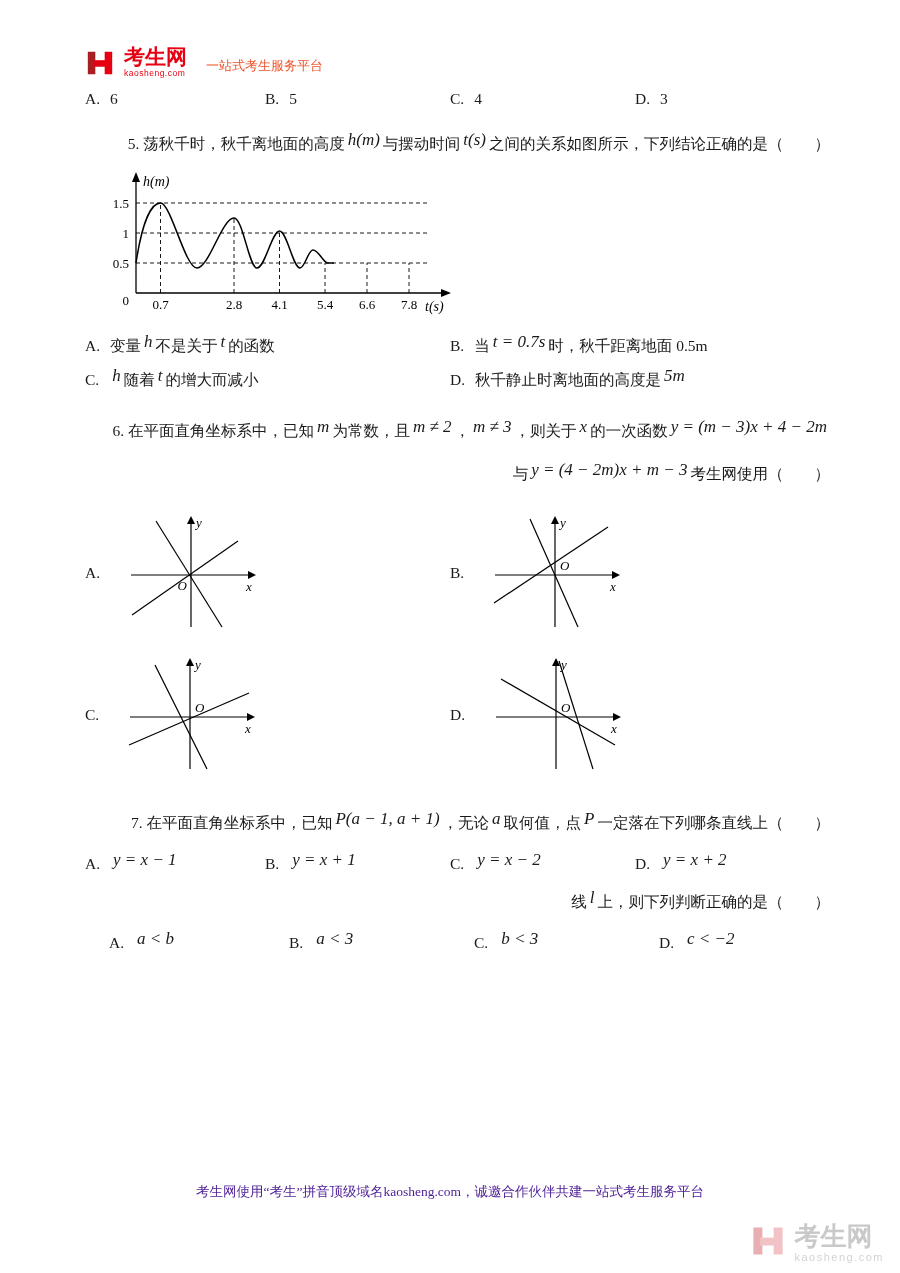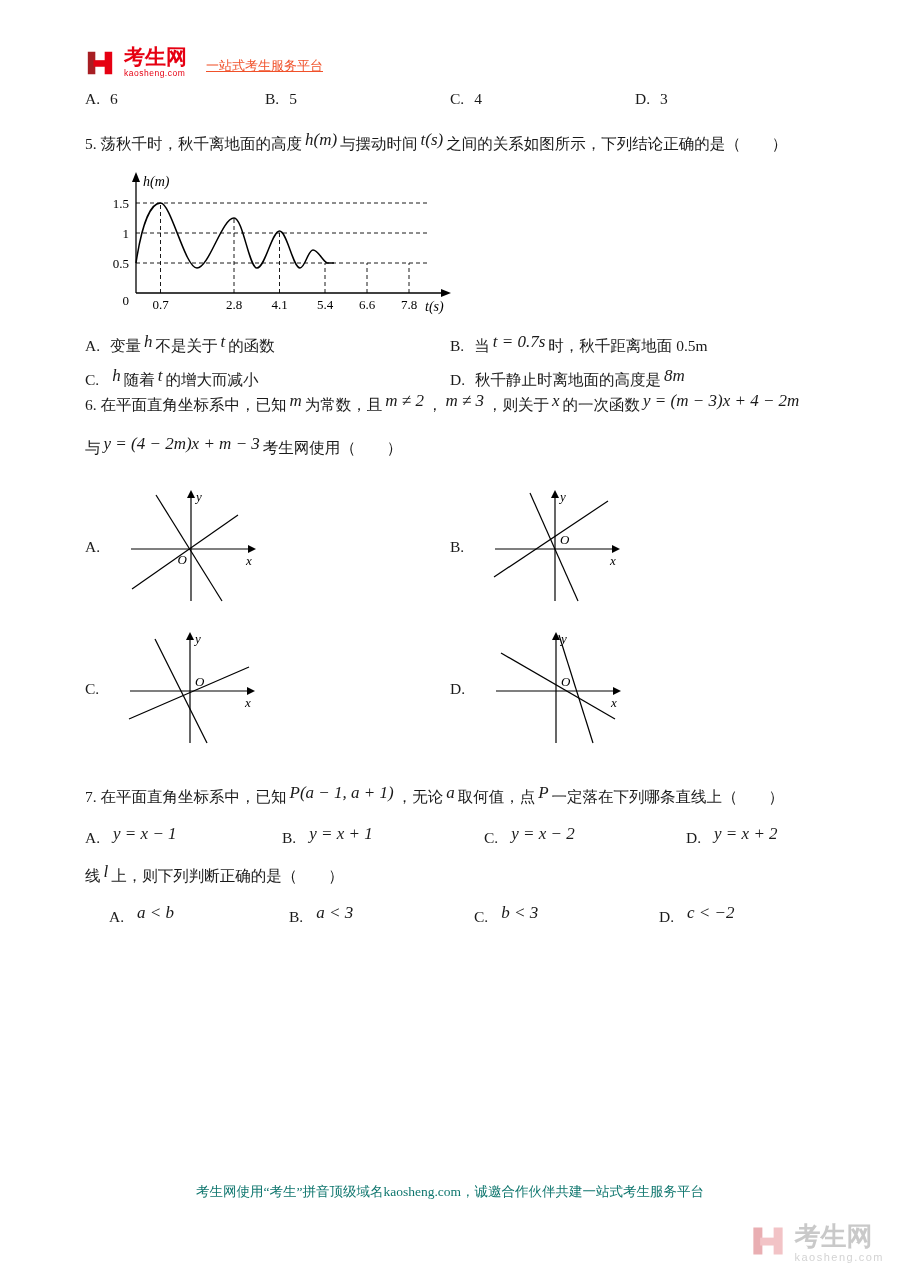--- a/index.html
+++ b/index.html
@@ -10,58 +10,58 @@
     color:#1a1a1a; font-size:15.5px;
   }
   .content { padding:46px 70px 0 85px; }
 
   
   .logo-row { display:flex; align-items:flex-end; gap:9px; margin-bottom:12px; }
   .logo-icon svg { display:block; }
   .logo-texts { display:flex; flex-direction:column; line-height:1; }
   .logo-name { color:#e60012; font-weight:bold; font-size:21px; font-family:"Liberation Sans","DejaVu Sans",sans-serif; }
   .logo-domain { color:#e60012; font-size:8.5px; margin-top:2px; font-family:"Liberation Sans",sans-serif; letter-spacing:0.5px; }
-  .logo-tagline { color:#f0512a; font-size:13px; margin-left:10px; padding-bottom:3px; font-family:"Liberation Sans",sans-serif;text-decoration:underline; }
+  .logo-tagline { color:#f0512a; font-size:13px; margin-left:10px; padding-bottom:3px; font-family:"Liberation Sans",sans-serif; }
 
   
   .opts4 { display:grid; grid-template-columns:180px 185px 185px 1fr; align-items:baseline; }
   .opts2 { display:grid; grid-template-columns:365px 1fr; align-items:baseline; }
   .opt-label { margin-right:10px; }
   .opt { white-space:nowrap; }
 
   .q4-row { margin:6px 0 22px 0; }
 
-  .stem { line-height:1.7; }
+  .stem { line-height:1.7;text-align:right; }
   .math {
     font-style:italic; font-size:17px; padding:0 3px;
     position:relative; top:-4px; font-family:"Liberation Serif",serif;
   }
   .zh { font-size:15.5px; }
 
   .q5-stem { margin-top:18px; }
   .chart-wrap { margin:10px 0 6px 6px; }
   .q5-opts-row1 { }
   .q5-opts-row2 { margin-top:13px; }
 
-  .q6-stem1 { }
+  .q6-stem1 { margin-top:26px; }
   .q6-stem2 { margin-top:14px; }
   .graph-row { margin-top:26px; }
   .graph-cell { display:flex; align-items:center; }
   .graph-cell .g-label { margin-right:26px; }
 
   .q7-stem { margin-top:36px; }
-  .q7-opts { margin-top:16px;gap:17px; }
+  .q7-opts { margin-top:16px; }
 
   .q8-stem1 { margin-top:34px; }
   .q8-stem2 { margin-top:14px; }
   .q8-opts { margin-top:16px;margin-left:24px; }
 
   .footer-note {
     position:absolute; left:0; right:0; bottom:72px;
-    text-align:center; font-size:13.5px; color:#0f766e;
+    text-align:center; font-size:13.5px; color:#4c1d95;
   }
 
   .watermark {
     position:absolute; right:16px; bottom:10px;
     display:flex; align-items:center; gap:8px;
   }
   .wm-texts { display:flex; flex-direction:column; line-height:1; }
   .wm-name { color:#c9c9c9; font-weight:bold; font-size:26px; font-family:"Liberation Sans",sans-serif; }
   .wm-domain { color:#d3d3d3; font-size:11px; letter-spacing:1.5px; margin-top:3px; font-family:"Liberation Sans",sans-serif; }
 
@@ -137,21 +137,21 @@
       <text x="318" y="141" font-size="13" text-anchor="middle">7.8</text>
     </svg>
   </div>
 
   <div class="opts2 q5-opts-row1">
     <span class="opt"><span class="opt-label">A.</span><span><span class="zh">变量</span><span class="math">h</span><span class="zh">不是关于</span><span class="math">t</span><span class="zh">的函数</span></span></span>
     <span class="opt"><span class="opt-label">B.</span><span><span class="zh">当</span><span class="math">t = 0.7s</span><span class="zh">时，秋千距离地面 0.5m</span></span></span>
   </div>
   <div class="opts2 q5-opts-row2">
     <span class="opt"><span class="opt-label">C.</span><span><span class="math">h</span><span class="zh">随着</span><span class="math">t</span><span class="zh">的增大而减小</span></span></span>
-    <span class="opt"><span class="opt-label">D.</span><span><span class="zh">秋千静止时离地面的高度是</span><span class="math">8m</span></span></span>
+    <span class="opt"><span class="opt-label">D.</span><span><span class="zh">秋千静止时离地面的高度是</span><span class="math">5m</span></span></span>
   </div>
 
   <div class="stem q6-stem1"><span class="zh">6. 在平面直角坐标系中，已知</span><span class="math">m</span><span class="zh">为常数，且</span><span class="math">m ≠ 2</span><span class="zh">，</span><span class="math">m ≠ 3</span><span class="zh">，则关于</span><span class="math">x</span><span class="zh">的一次函数</span><span class="math">y = (m − 3)x + 4 − 2m</span></div>
   <div class="stem q6-stem2"><span class="zh">与</span><span class="math">y = (4 − 2m)x + m − 3</span><span class="zh">考生网使用（　　）</span></div>
 
   <div class="opts2 graph-row">
     <div class="graph-cell">
       <span class="g-label">A.</span>
       <svg width="132" height="116" viewBox="0 0 132 116">
         <g stroke="#000" stroke-width="1.2">

